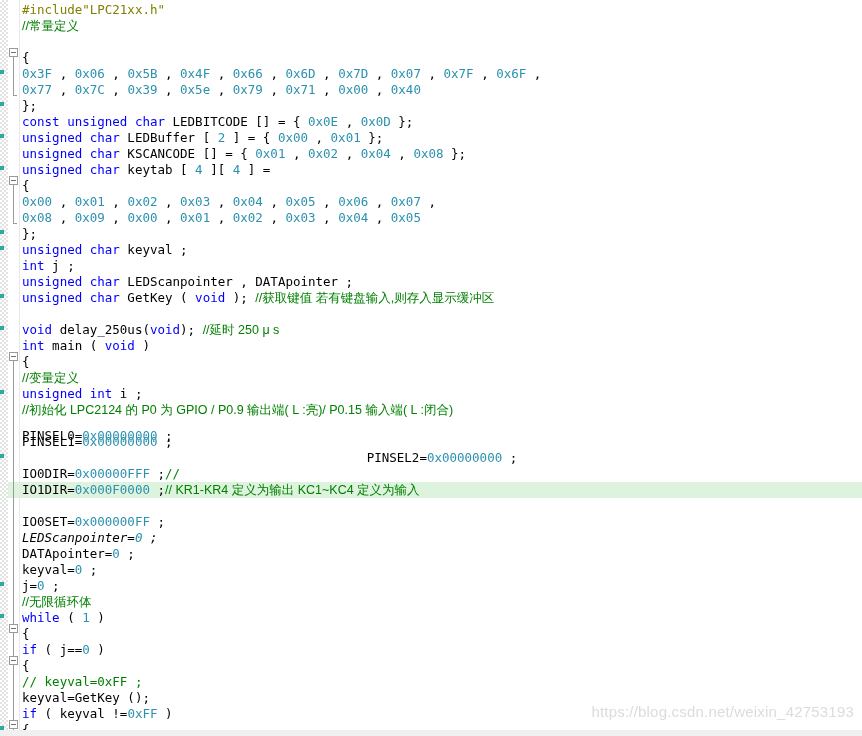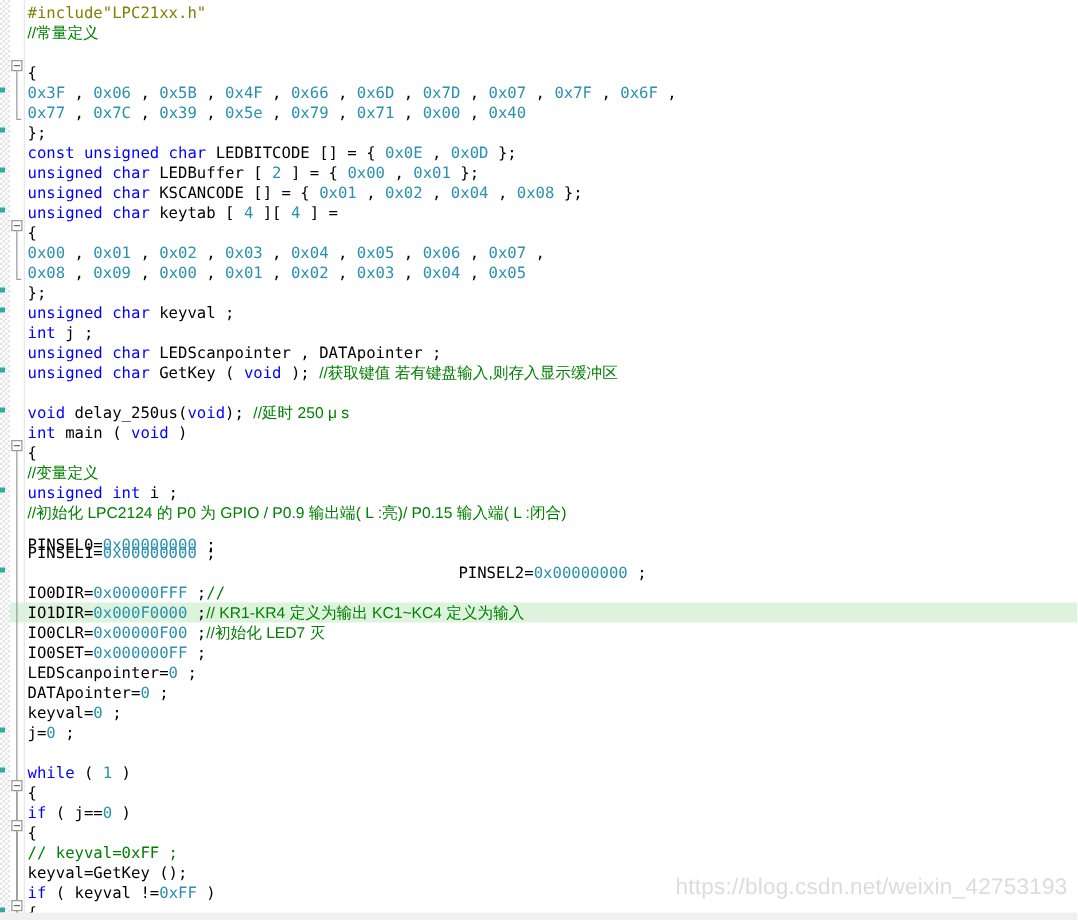--- a/index.html
+++ b/index.html
@@ -145,21 +145,21 @@
 
   
   .cjk { font-family: Liberation Sans, sans-serif; }
 
   
   .watermark {
     position: absolute;
     right: 8px;
     bottom: 16px;
     font-family: "Liberation Sans", sans-serif;
-    font-size: 18px;
+    font-size: 15px;
     color: #dcdcdc;
     letter-spacing: 0.2px;
     z-index: 6;
     white-space: nowrap;
   }
 
   
   .bottom-strip {
     position: absolute;
     left: 0;
@@ -198,26 +198,26 @@
       <div class="line" style="top: 338px;"><span class="txt"><span class="kw">int</span><span class="id"> main ( </span><span class="kw">void</span><span class="id"> )</span></span></div>
       <div class="line" style="top: 354px;"><span class="txt"><span class="id">{</span></span></div>
       <div class="line" style="top: 370px;"><span class="txt"><span class="cmt cjk">//变量定义</span></span></div>
       <div class="line" style="top: 386px;"><span class="txt"><span class="kw">unsigned int</span><span class="id"> i ;</span></span></div>
       <div class="line" style="top: 402px;"><span class="txt"><span class="cmt cjk">//初始化 LPC2124 的 P0 为 GPIO / P0.9 输出端( L :亮)/ P0.15 输入端( L :闭合)</span></span></div>
       <div class="line" style="top: 428px;"><span class="txt"><span class="id">PINSEL0=</span><span class="num">0x00000000</span><span class="id"> ;</span></span></div>
       <div class="line" style="top: 434px;"><span class="txt"><span class="id">PINSEL1=</span><span class="num">0x00000000</span><span class="id"> ;</span></span></div>
       <div class="line" style="top: 450px; text-align: center;"><span class="txt"><span class="id">PINSEL2=</span><span class="num">0x00000000</span><span class="id"> ;</span></span></div>
       <div class="line" style="top: 466px;"><span class="txt"><span class="id">IO0DIR=</span><span class="num">0x00000FFF</span><span class="id"> ;</span><span class="cmt">//</span></span></div>
       <div class="line hl" style="top: 482px;"><span class="txt"><span class="id">IO1DIR=</span><span class="num">0x000F0000</span><span class="id"> ;</span><span class="cmt cjk">// KR1-KR4 定义为输出 KC1~KC4 定义为输入</span></span></div>
-      <div class="line" style="top: 498px;"><span class="txt"><span class="id">IO0CLR=</span><span class="num">0x00000F00</span><span class="id"> ;</span><span class="cmt cjk">//初始化 LED7 灭</span></span></div>
       <div class="line" style="top: 514px;"><span class="txt"><span class="id">IO0SET=</span><span class="num">0x000000FF</span><span class="id"> ;</span></span></div>
-      <div class="line" style="top: 530px;"><span class="txt"><span class="id">LEDScanpointer=</span><span class="num">0</span><span class="id"> ;</span></span></div>
+      <div class="line" style="top: 530px; font-style: italic;"><span class="txt"><span class="id">LEDScanpointer=</span><span class="num">0</span><span class="id"> ;</span></span></div>
       <div class="line" style="top: 546px;"><span class="txt"><span class="id">DATApointer=</span><span class="num">0</span><span class="id"> ;</span></span></div>
       <div class="line" style="top: 562px;"><span class="txt"><span class="id">keyval=</span><span class="num">0</span><span class="id"> ;</span></span></div>
       <div class="line" style="top: 578px;"><span class="txt"><span class="id">j=</span><span class="num">0</span><span class="id"> ;</span></span></div>
+      <div class="line" style="top: 594px;"><span class="txt"><span class="cmt cjk">//无限循环体</span></span></div>
       <div class="line" style="top: 610px;"><span class="txt"><span class="kw">while</span><span class="id"> ( </span><span class="num">1</span><span class="id"> )</span></span></div>
       <div class="line" style="top: 626px;"><span class="txt"><span class="id">{</span></span></div>
       <div class="line" style="top: 642px;"><span class="txt"><span class="kw">if</span><span class="id"> ( j==</span><span class="num">0</span><span class="id"> )</span></span></div>
       <div class="line" style="top: 658px;"><span class="txt"><span class="id">{</span></span></div>
       <div class="line" style="top: 674px;"><span class="txt"><span class="cmt">// keyval=0xFF ;</span></span></div>
       <div class="line" style="top: 690px;"><span class="txt"><span class="id">keyval=GetKey ();</span></span></div>
       <div class="line" style="top: 706px;"><span class="txt"><span class="kw">if</span><span class="id"> ( keyval !=</span><span class="num">0xFF</span><span class="id"> )</span></span></div>
       <div class="line" style="top: 722px;"><span class="txt"><span class="id">{</span></span></div>
     </div>
 

